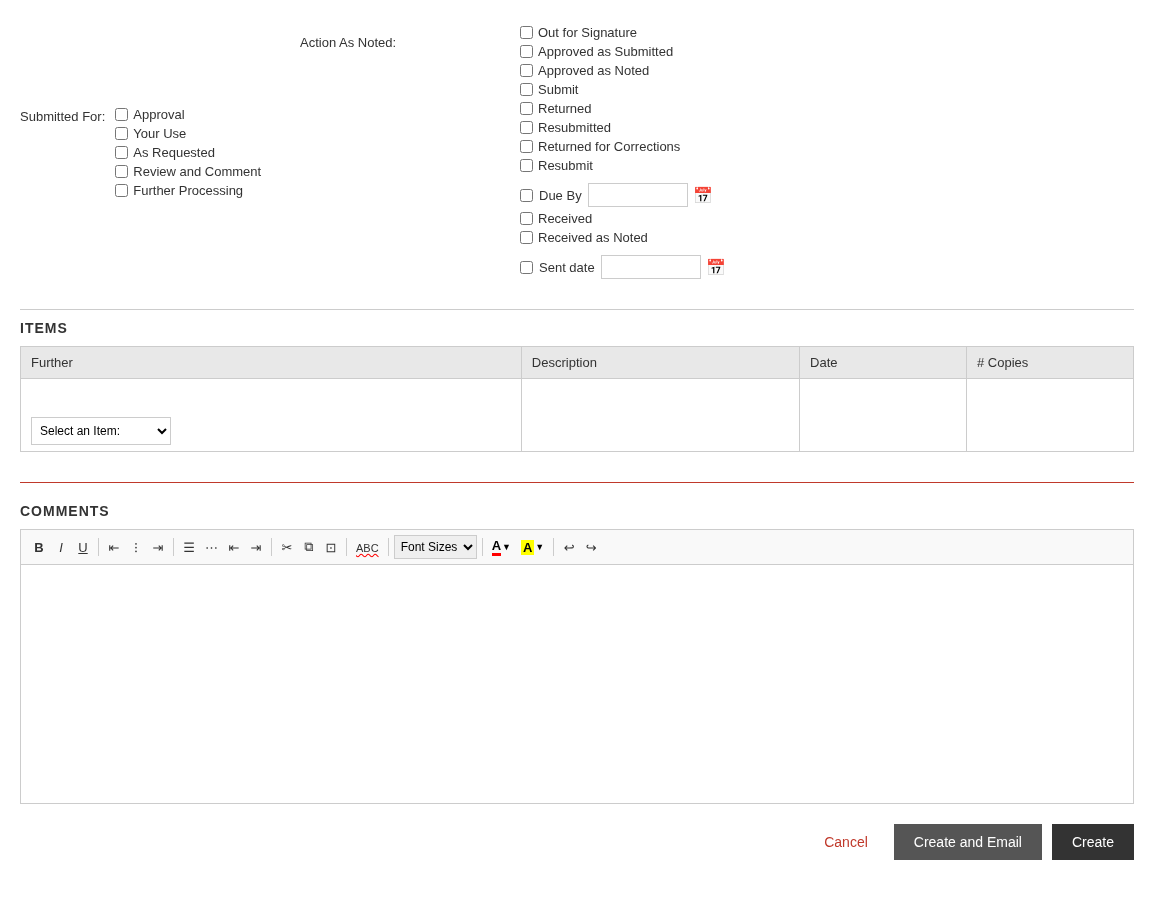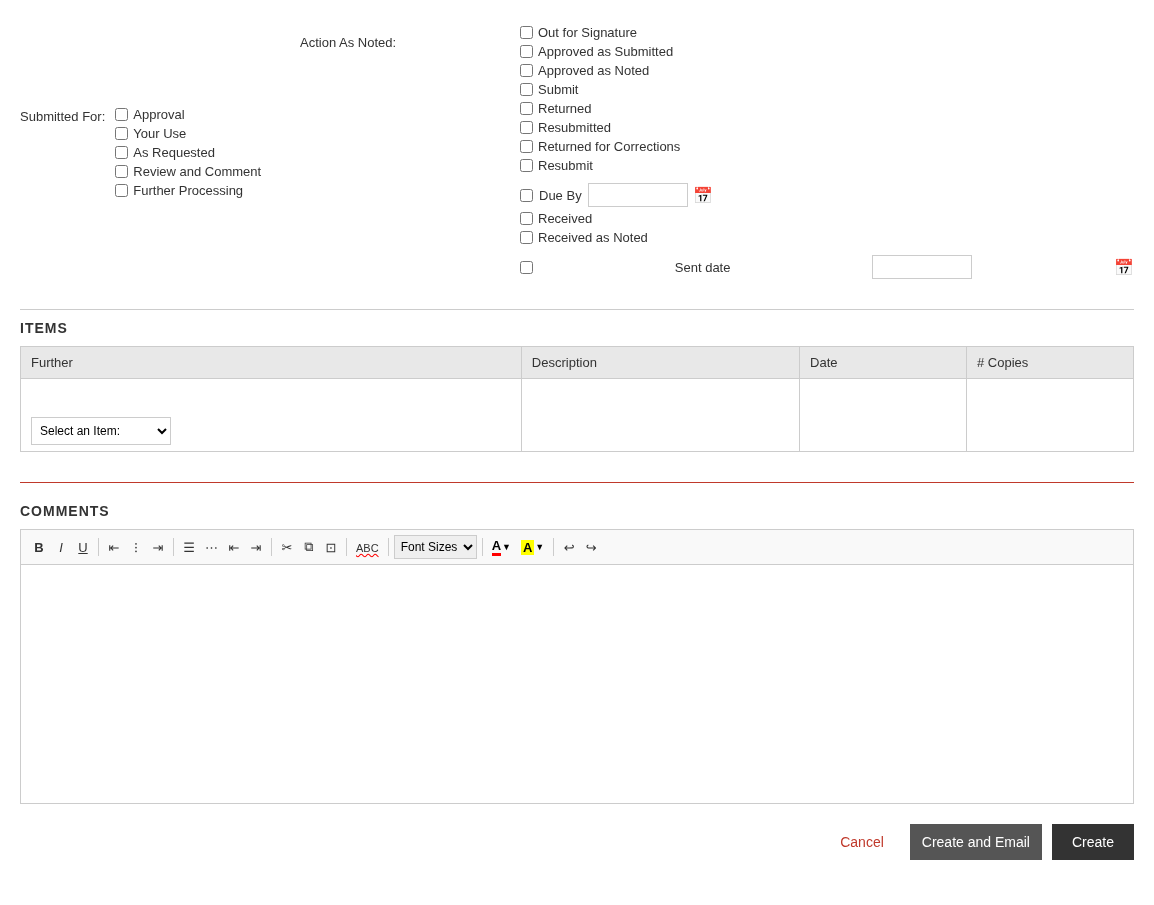--- a/index.html
+++ b/index.html
@@ -23,21 +23,21 @@
     .right-checkboxes-list { display: flex; flex-direction: column; gap: 4px; margin-top: 5px; }
     .right-checkbox-item { display: flex; align-items: center; gap: 5px; font-size: 13px; }
     .right-checkbox-item input[type=checkbox] { width: 13px; height: 13px; }
 
     .due-by-row { display: flex; align-items: center; gap: 6px; margin-top: 6px; }
     .due-by-row input[type=checkbox] { width: 13px; height: 13px; }
     .due-by-row label { font-size: 13px; }
     .due-by-row input[type=text] { width: 100px; height: 24px; border: 1px solid #ccc; padding: 2px 4px; font-size: 12px; }
     .calendar-icon { font-size: 16px; cursor: pointer; color: #555; }
 
-    .sent-date-row { display: flex; align-items: center; gap: 6px; margin-top: 6px; justify-content: space-between; }
+    .sent-date-row { display: flex; align-items: center; gap: 6px; margin-top: 6px; }
     .sent-date-row input[type=checkbox] { width: 13px; height: 13px; }
     .sent-date-row label { font-size: 13px; }
     .sent-date-row input[type=text] { width: 100px; height: 24px; border: 1px solid #ccc; padding: 2px 4px; font-size: 12px; }
 
     
     .divider { border: none; border-top: 1px solid #ccc; margin: 10px 0; }
 
     
     .section-title { font-size: 14px; font-weight: bold; letter-spacing: 1px; color: #333; margin-bottom: 10px; }
     .items-table { width: 100%; border-collapse: collapse; border: 1px solid #ccc; }
@@ -54,21 +54,21 @@
     .comments-section { margin-top: 20px; }
     .editor-toolbar { display: flex; align-items: center; gap: 2px; border: 1px solid #ccc; border-bottom: none; padding: 5px 8px; background: #f9f9f9; flex-wrap: wrap; }
     .toolbar-btn { background: none; border: none; cursor: pointer; padding: 2px 4px; font-size: 13px; color: #333; min-width: 20px; text-align: center; }
     .toolbar-separator { width: 1px; height: 18px; background: #ccc; margin: 0 3px; }
     .font-sizes-select { height: 24px; border: 1px solid #ccc; font-size: 12px; padding: 0 2px; }
     .editor-area { width: 100%; min-height: 240px; border: 1px solid #ccc; padding: 10px; font-size: 13px; outline: none; resize: vertical; }
 
     
     .footer-row { display: flex; justify-content: flex-end; align-items: center; gap: 10px; padding: 20px 0 10px 0; }
     .btn-cancel { background: none; border: none; color: #c0392b; font-size: 14px; cursor: pointer; padding: 8px 16px; }
-    .btn-create-email { background: #555; color: #fff; border: none; padding: 10px 12px; font-size: 14px; cursor: pointer; }
+    .btn-create-email { background: #555; color: #fff; border: none; padding: 10px 20px; font-size: 14px; cursor: pointer; }
     .btn-create { background: #333; color: #fff; border: none; padding: 10px 20px; font-size: 14px; cursor: pointer; }
 
     .items-section { margin-top: 5px; }
 
     .color-btn { display: inline-flex; align-items: center; gap: 1px; cursor: pointer; border: none; background: none; padding: 2px 4px; font-size: 13px; }
     .color-arrow { font-size: 9px; }
   </style>
 </head>
 <body>
 

